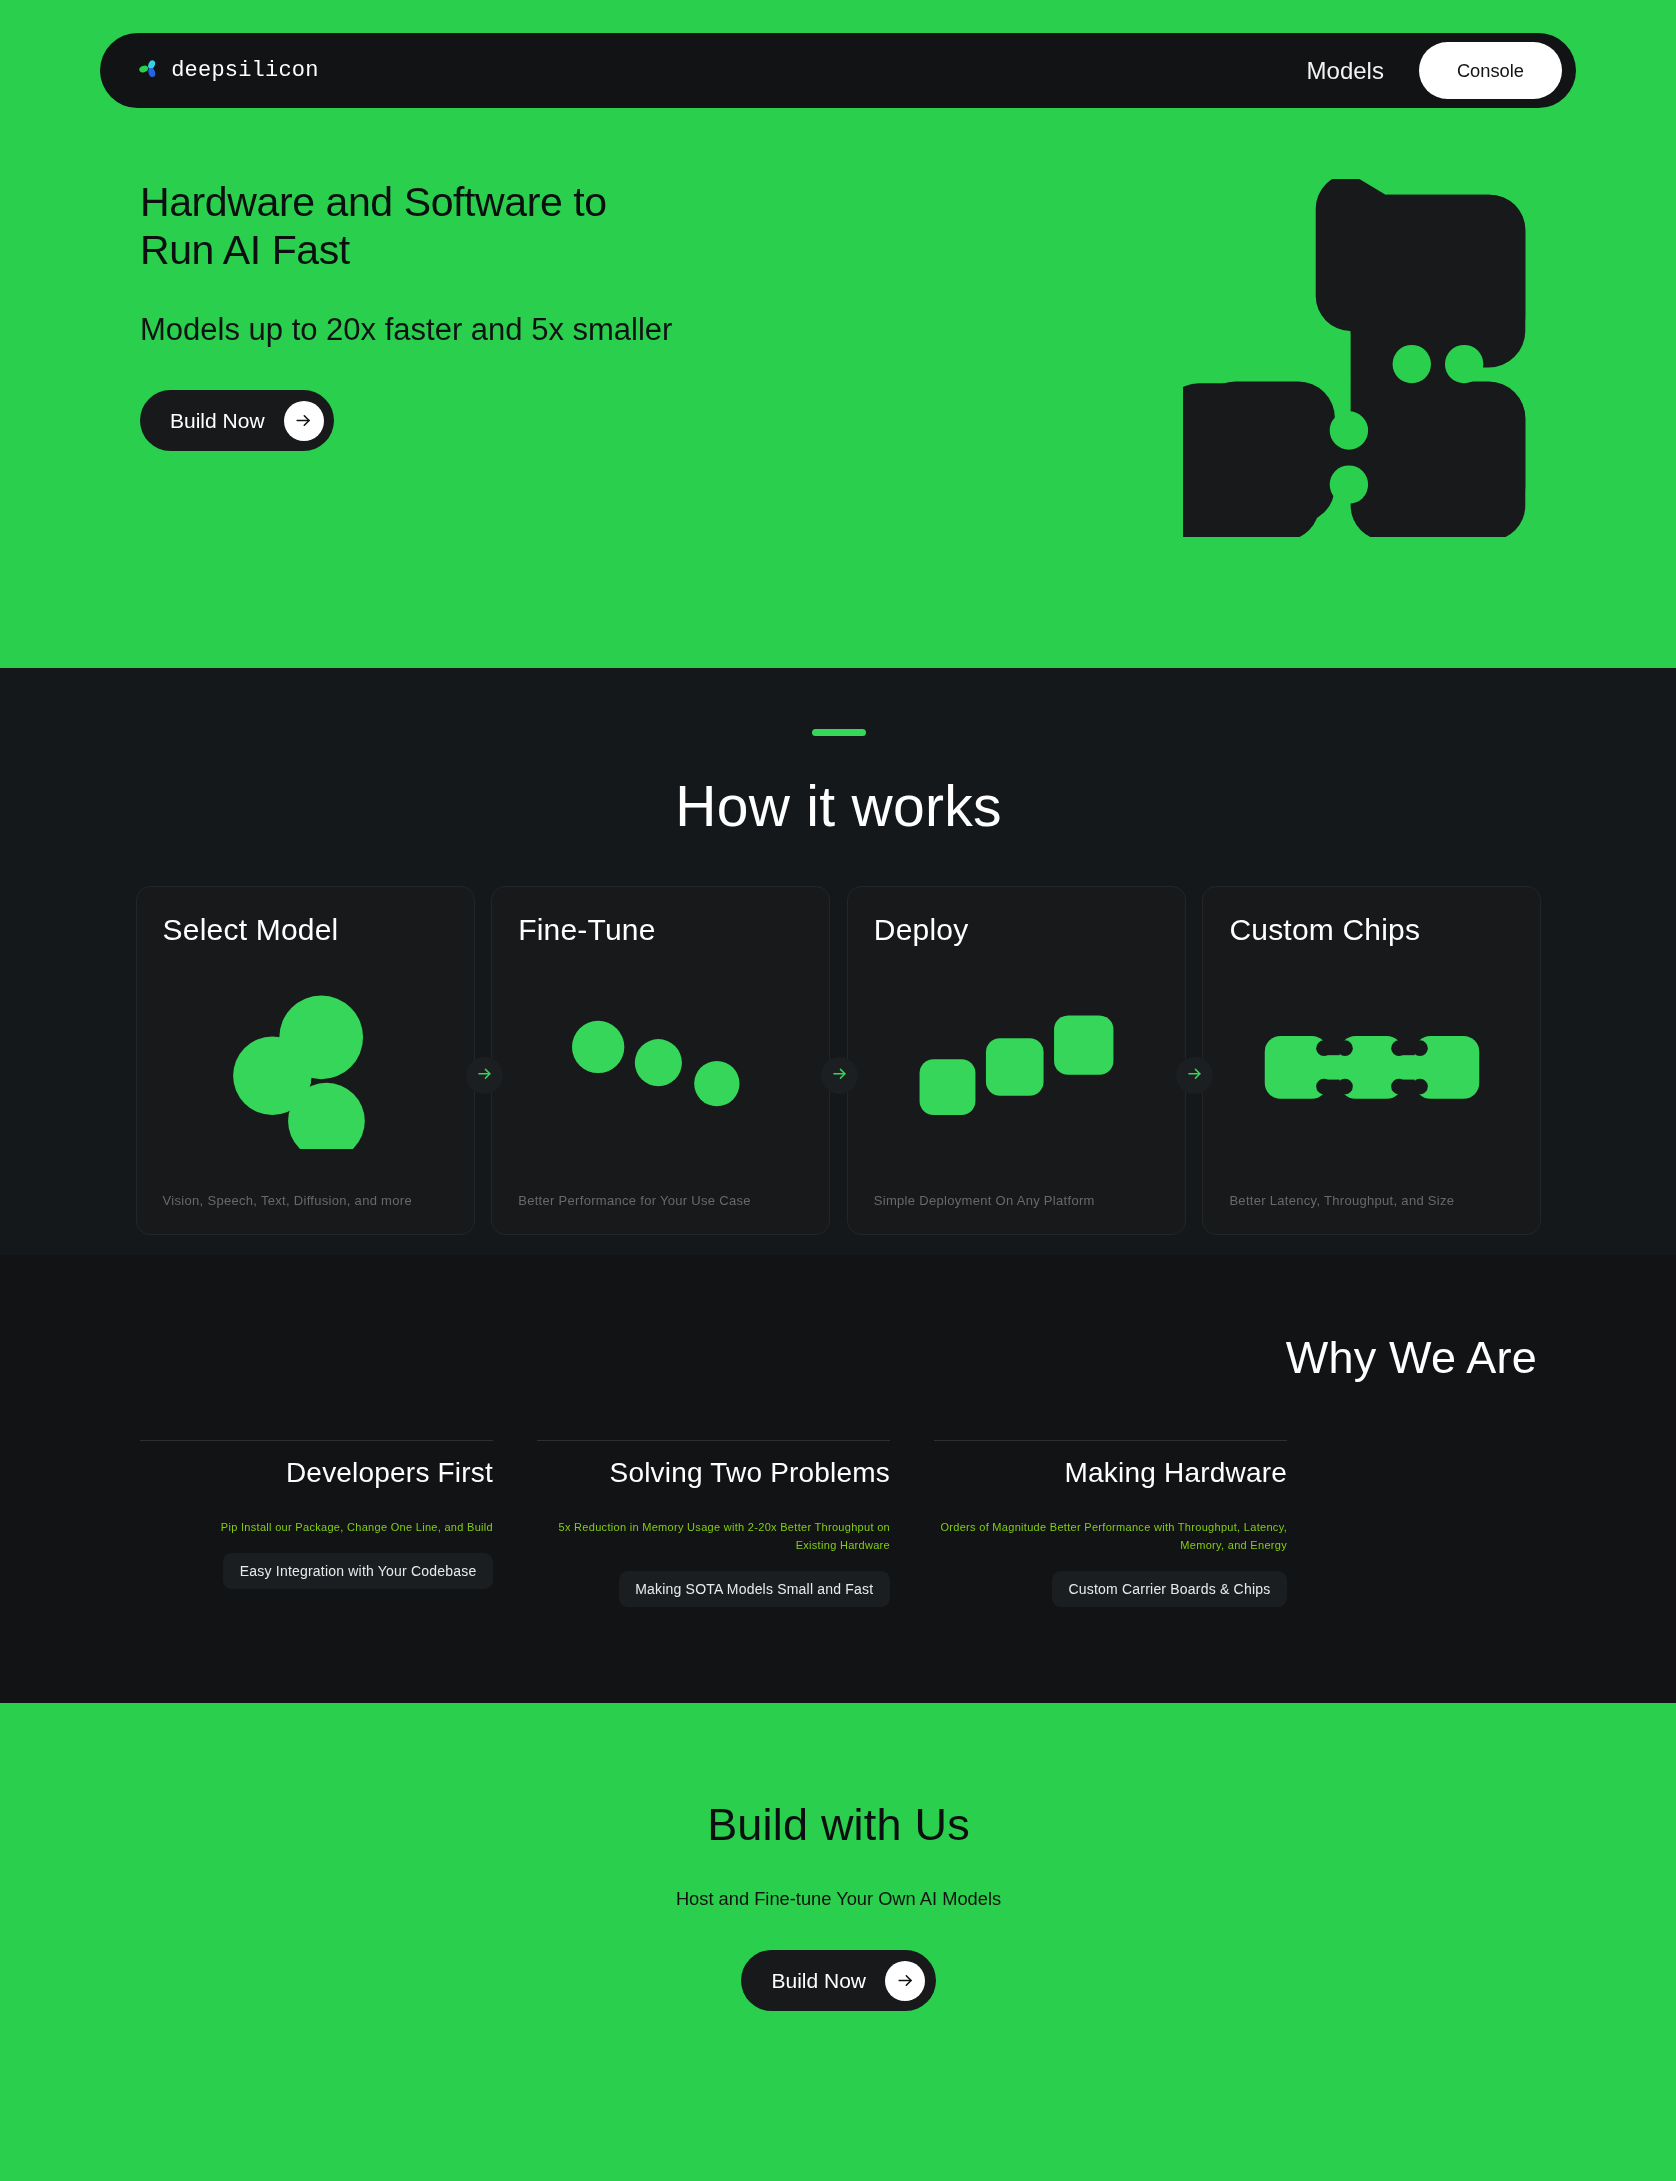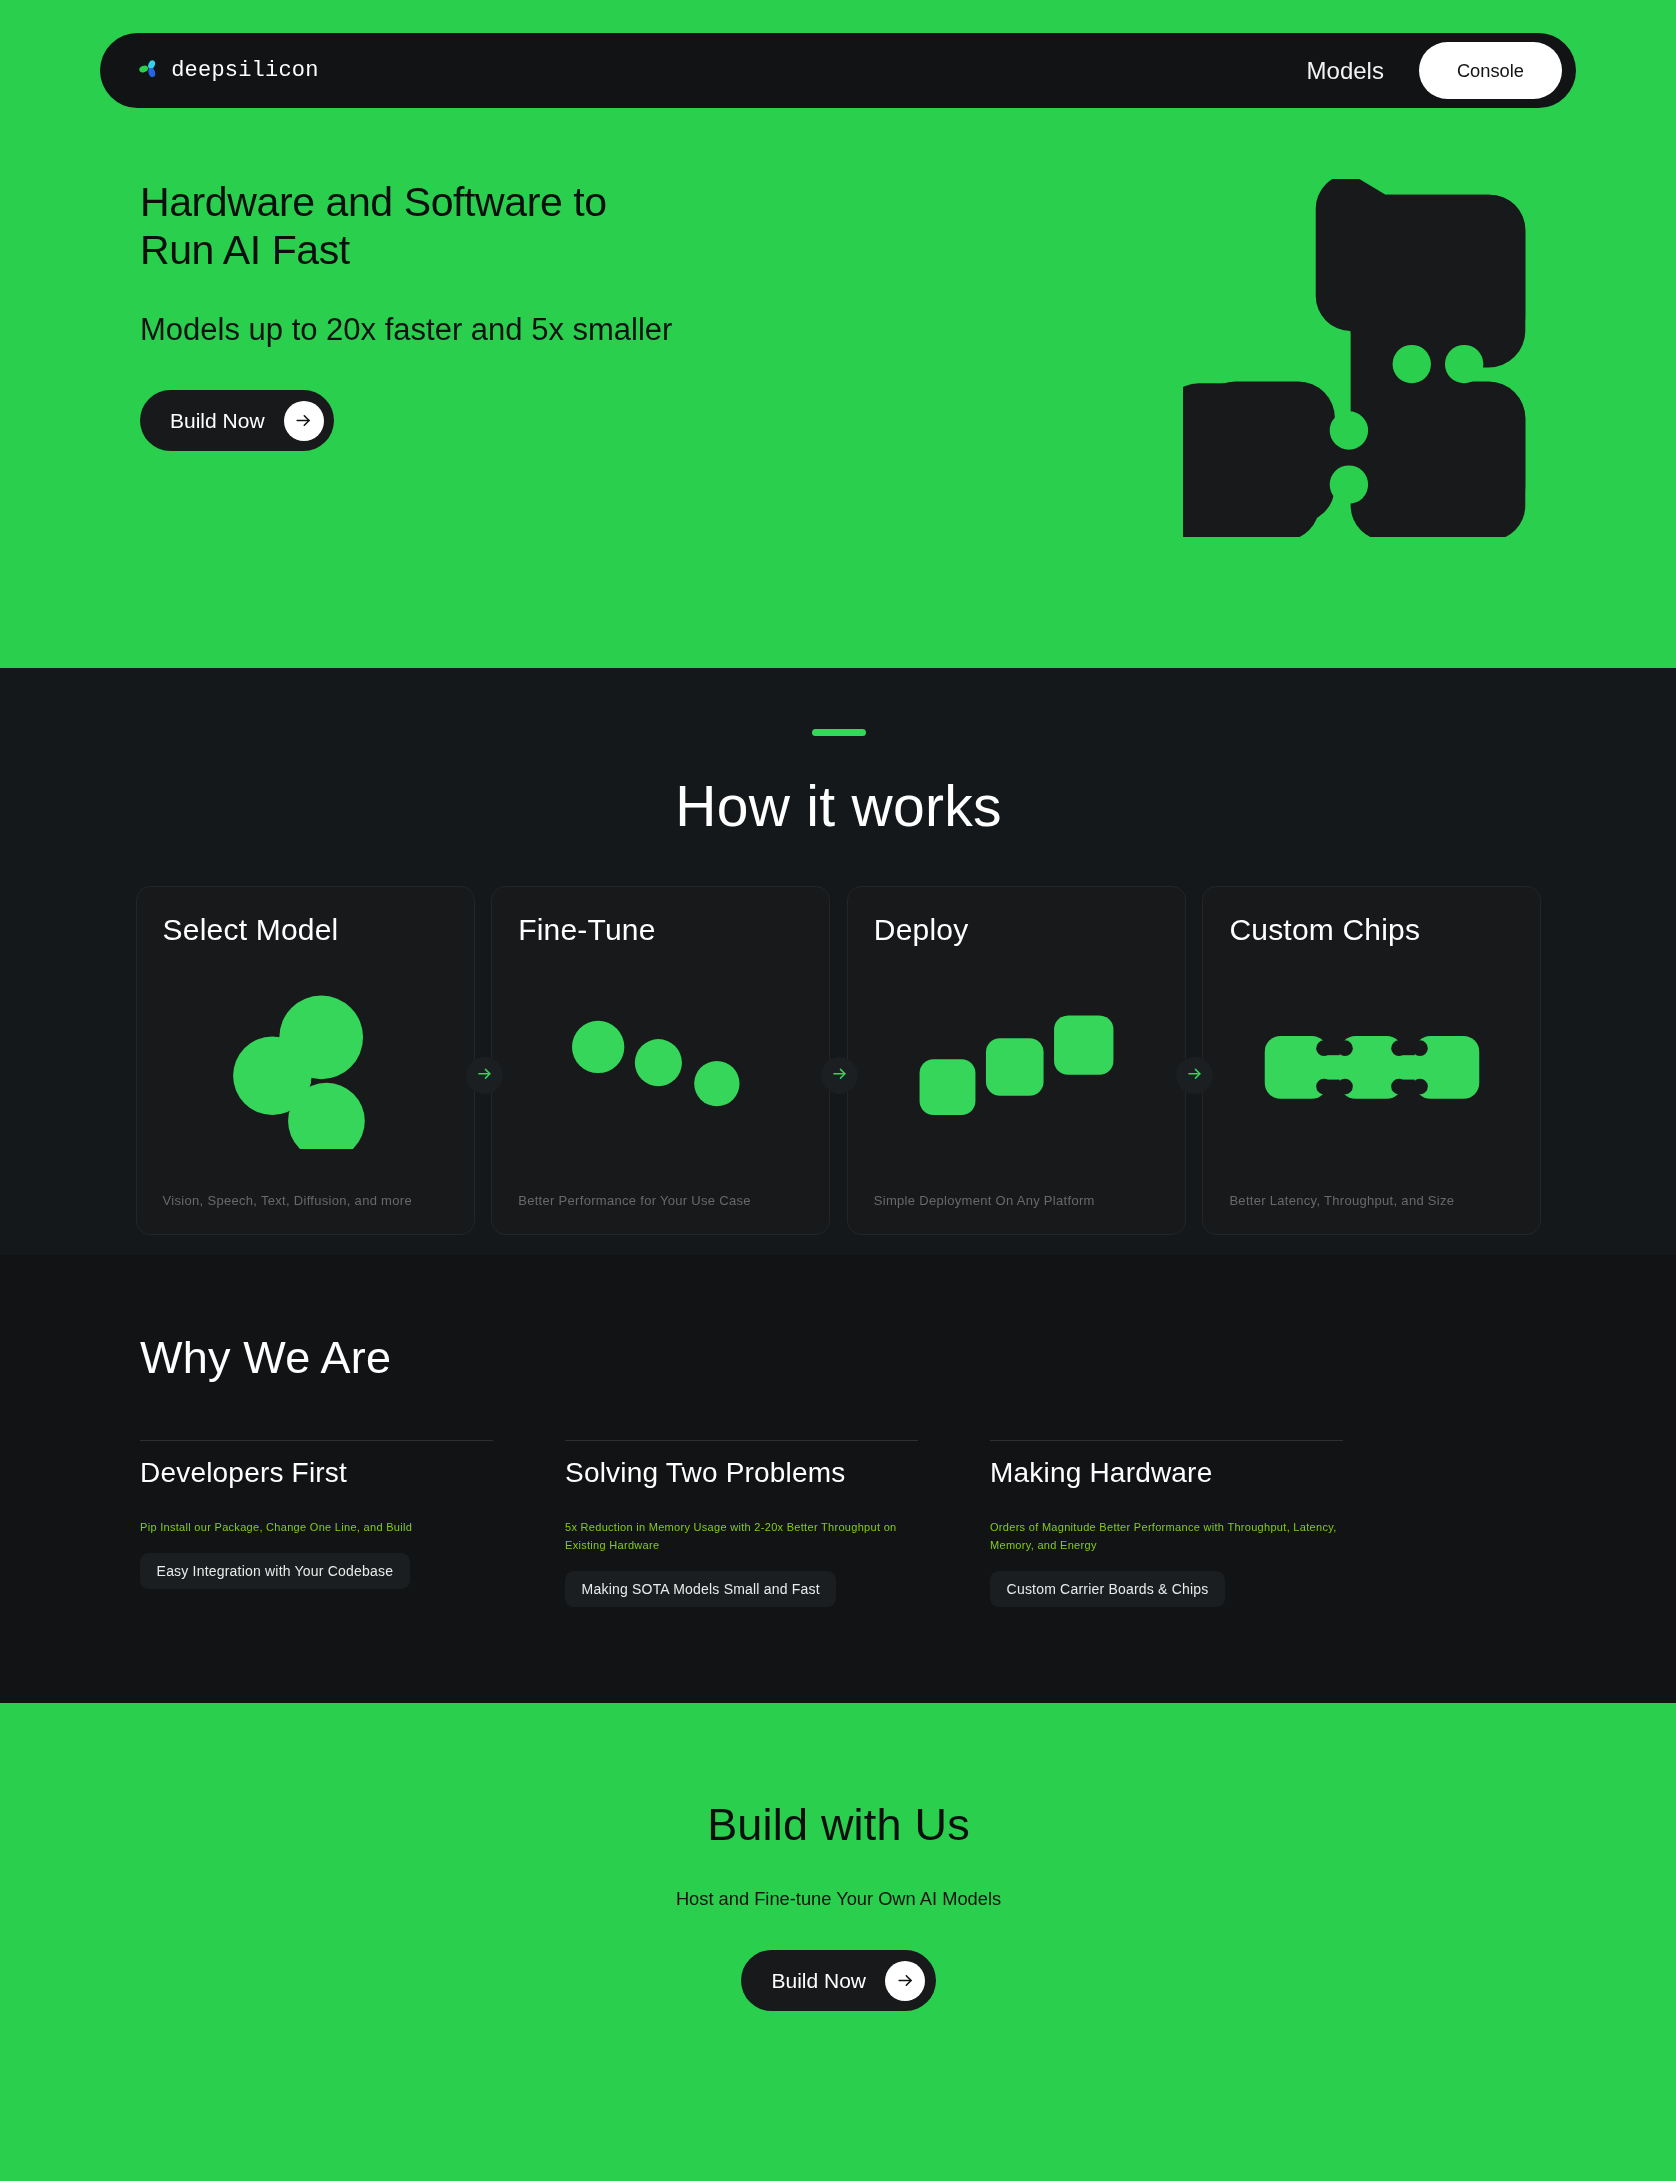--- a/index.html
+++ b/index.html
@@ -218,32 +218,33 @@
 
   .connector.c1 { left: 466px; }
   .connector.c2 { left: 821px; }
   .connector.c3 { left: 1176px; }
 
   
   .why {
     background: #111314;
     padding: 77px 140px 0 140px;
     height: 448px;
+    text-align: right;
   }
 
   .why-title {
     color: #ffffff;
     font-size: 45px;
     font-weight: 400;
     letter-spacing: 0.2px;
   }
 
   .why-grid {
     display: flex;
-    gap: 72px;
+    gap: 44px;
     margin-top: 56px;
   }
 
   .why-col {
     width: 353px;
     border-top: 0.9px solid #2d3032;
     padding-top: 15.7px;
   }
 
   .why-col-title {

